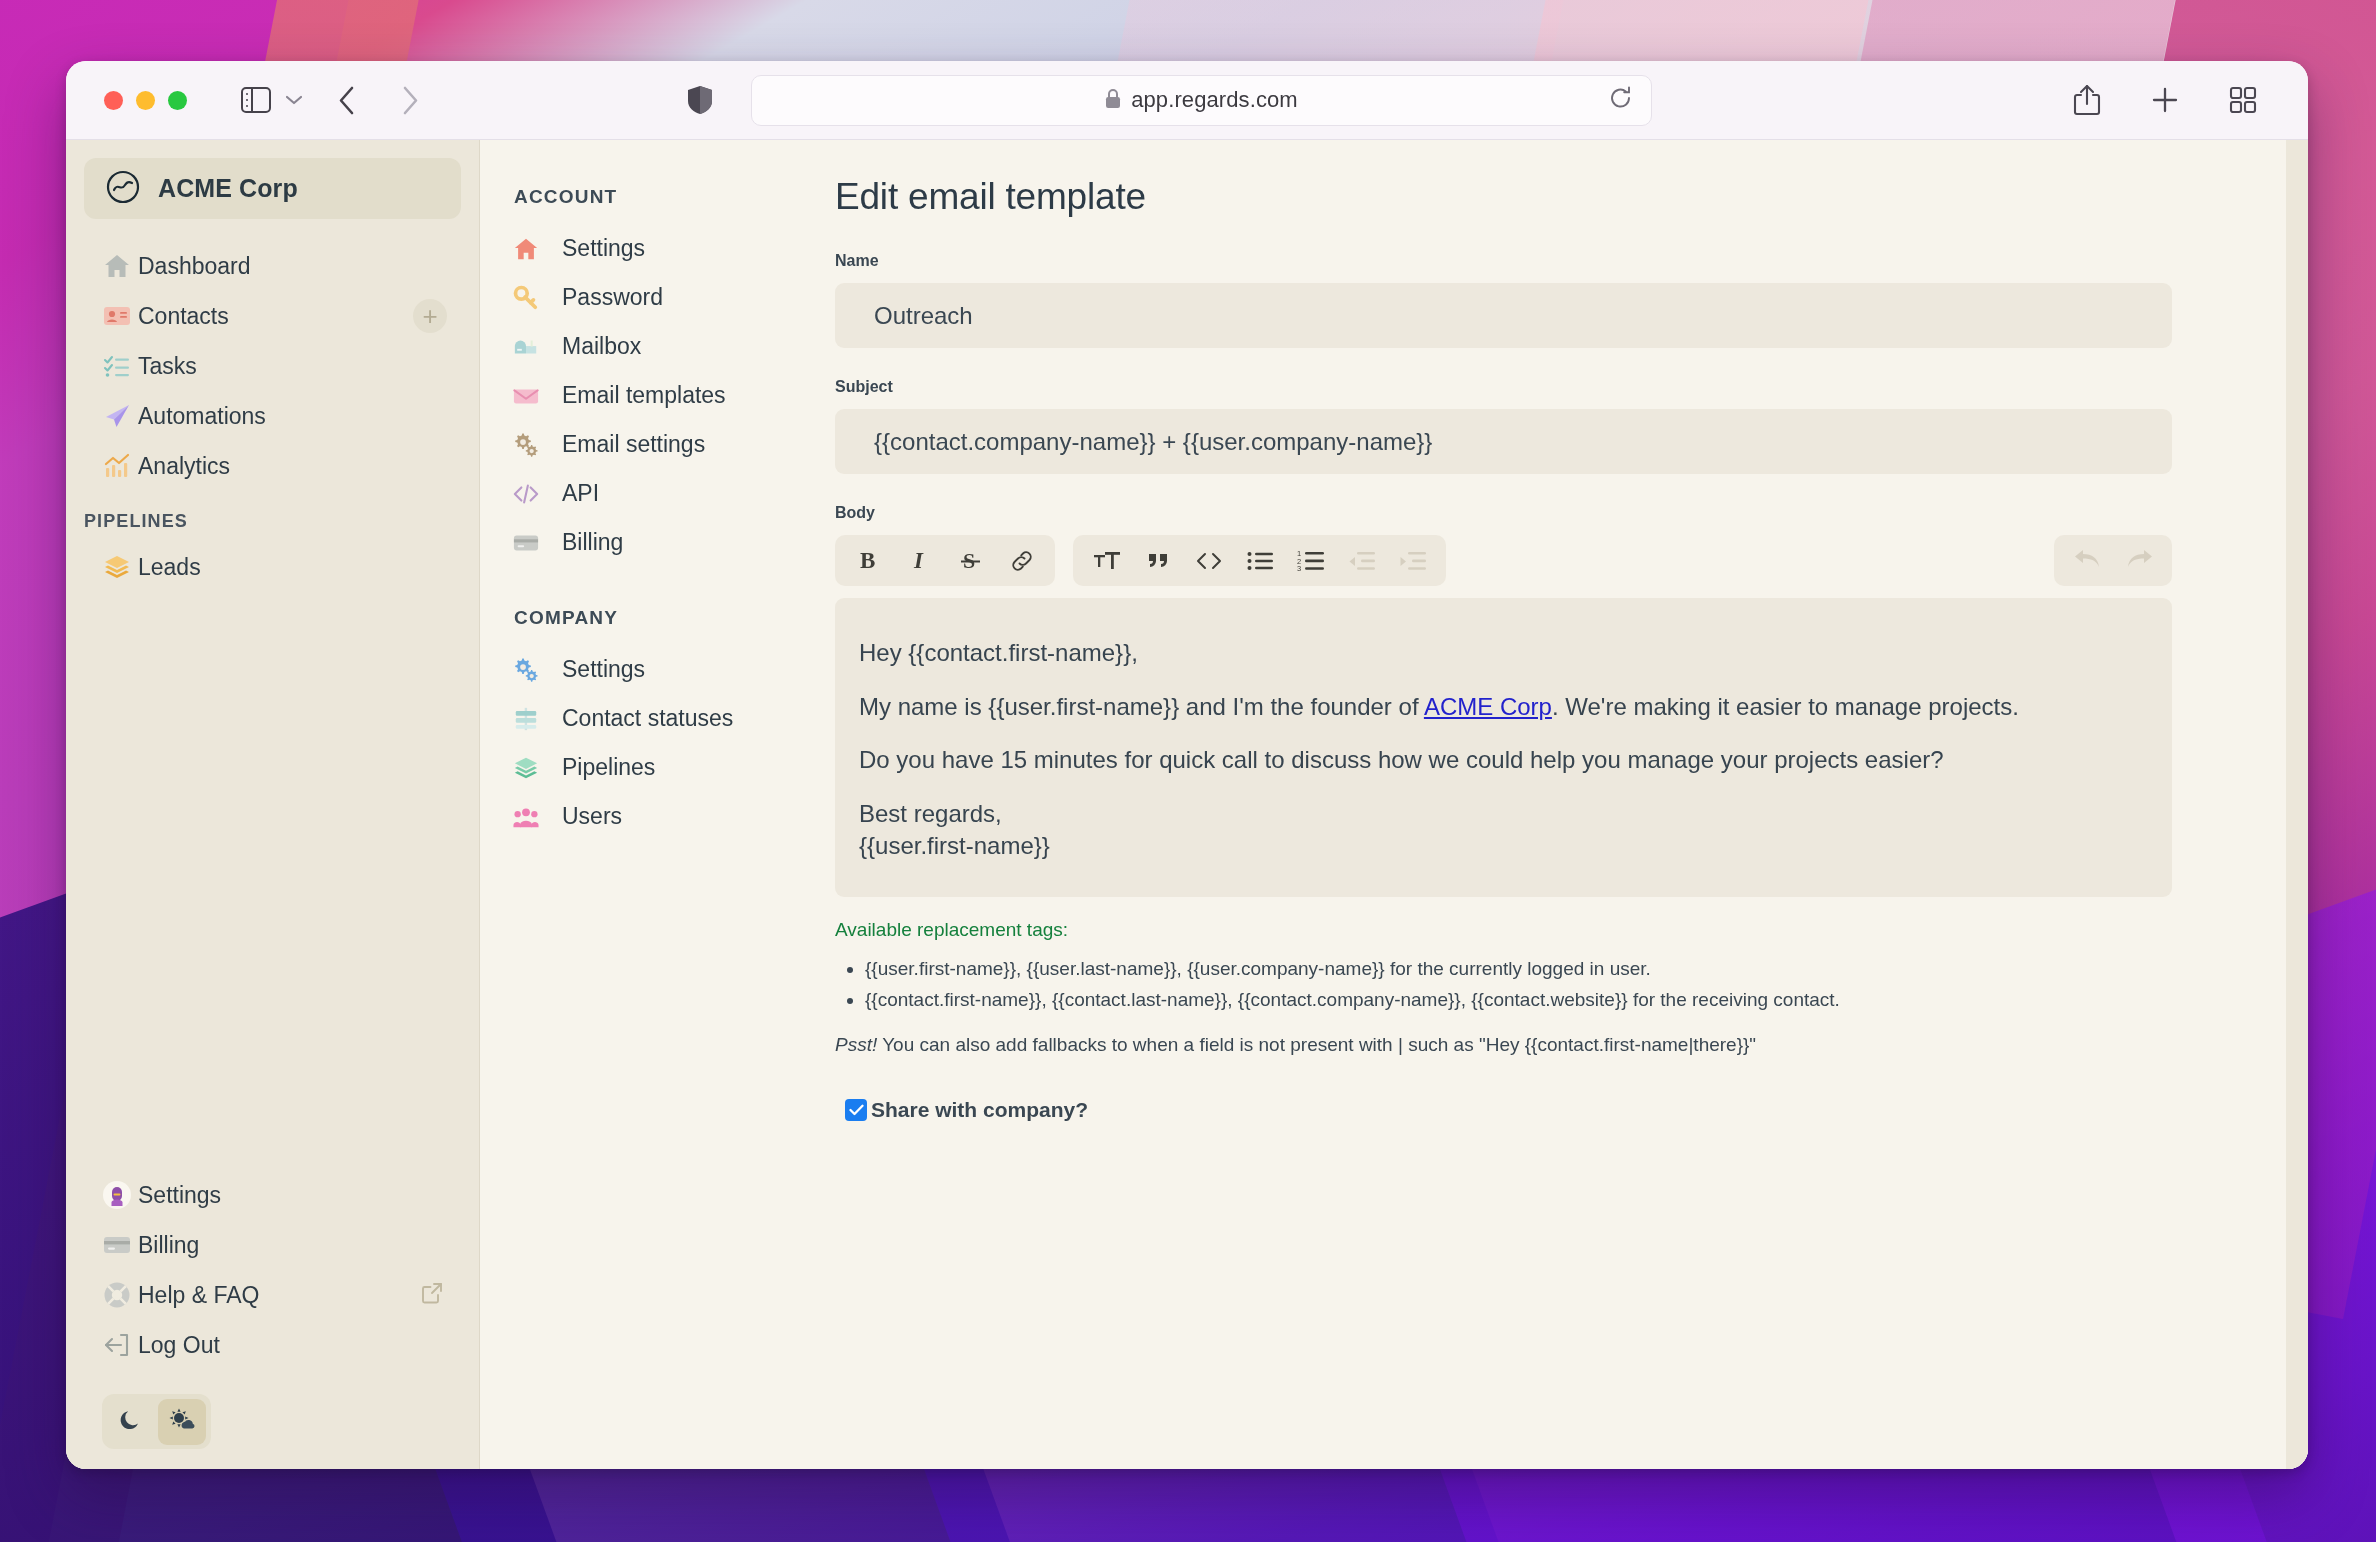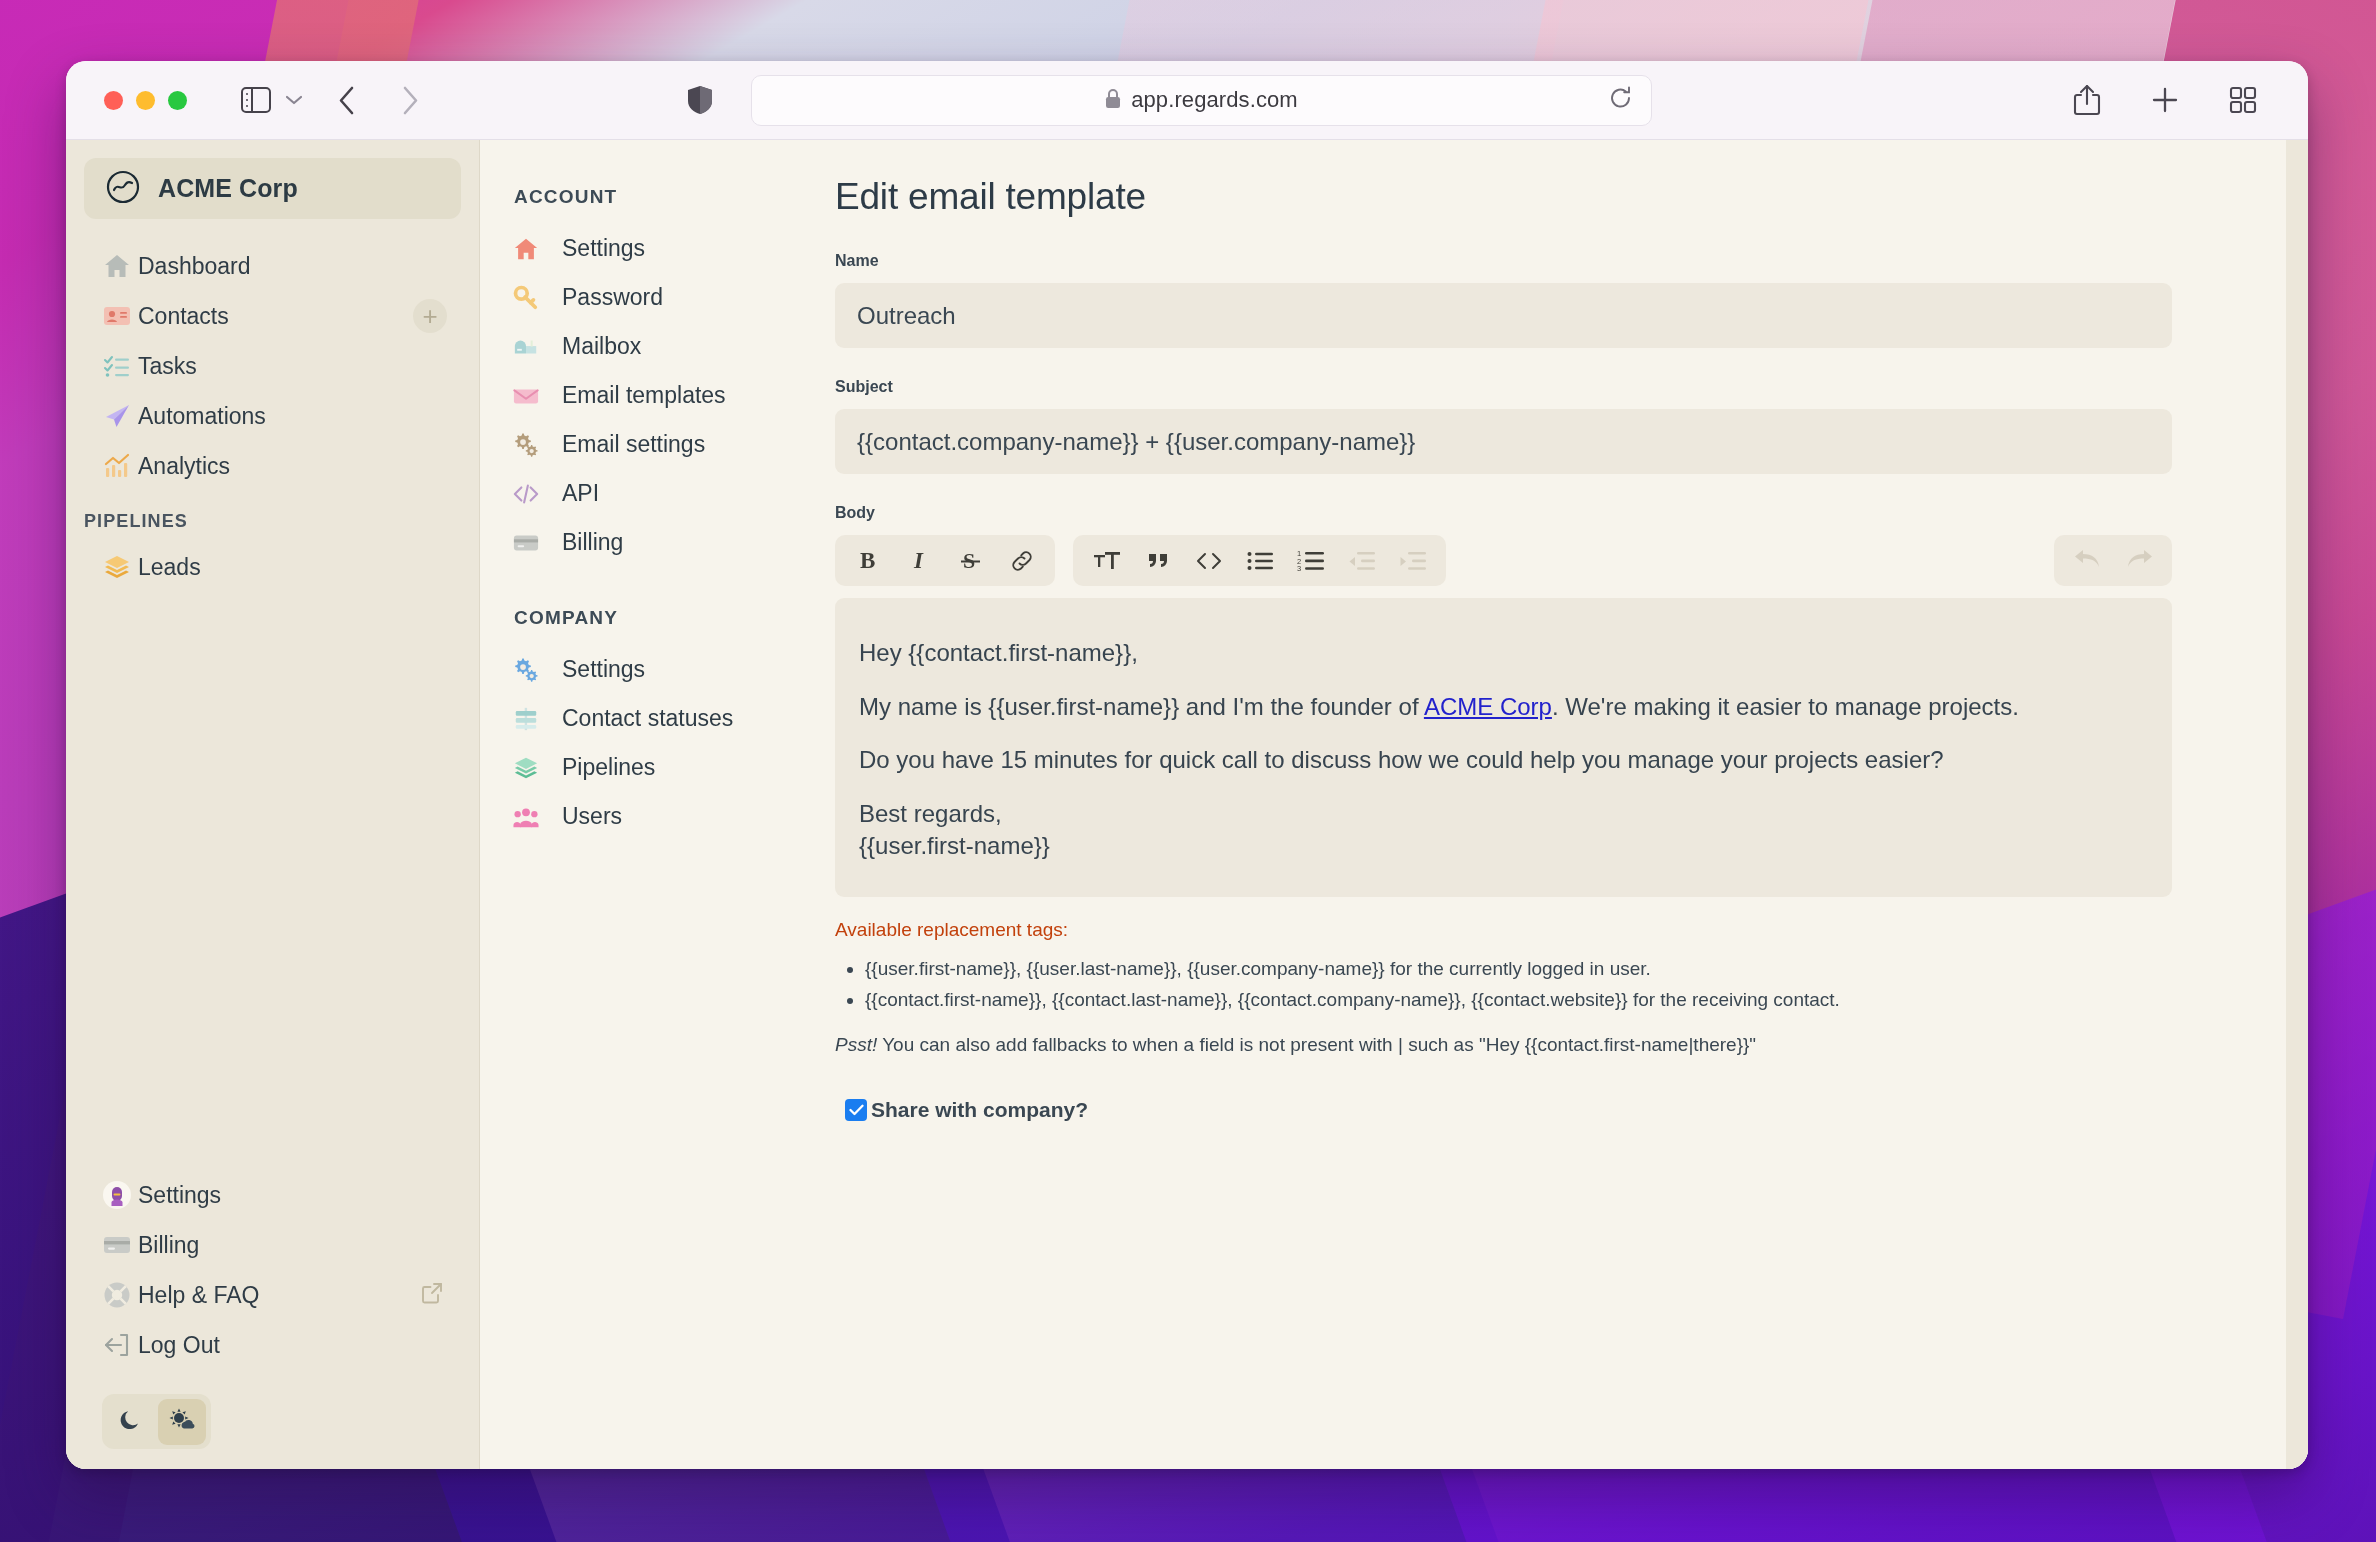--- a/index.html
+++ b/index.html
@@ -241,21 +241,21 @@
     margin-bottom: 13px;
   }
   .text-input {
     width: 100%;
     height: 65px;
     background: #ede8dd;
     border: none;
     border-radius: 9px;
     font-size: 24px;
     color: #3a4752;
-    padding: 0 22px;
+    padding: 0 39px;
     font-family: "Liberation Sans", sans-serif;
     margin-bottom: 30px;
     display: flex;
     align-items: center;
   }
 
   
   #editor-toolbar {
     display: flex;
     align-items: center;
@@ -288,21 +288,21 @@
   #body-editor p {
     font-size: 24px;
     line-height: 1.32;
     color: #37444f;
     margin-bottom: 22px;
   }
   #body-editor p:last-child { margin-bottom: 0; }
   #body-editor a { color: #2222cc; text-decoration: underline; }
 
   #tags-block { margin-top: 22px; }
-  .tags-title { font-size: 19px; color: #c2410c; margin-bottom: 12px; }
+  .tags-title { font-size: 19px; color: #15803d; margin-bottom: 12px; }
   #tags-list { list-style: disc; padding-left: 30px; }
   #tags-list li { font-size: 19px; color: #3a4752; line-height: 1.65; }
   #psst { font-size: 19px; color: #3a4752; margin-top: 18px; }
   #psst i { font-style: italic; font-weight: 400; }
 
   #share-row {
     display: flex;
     align-items: center;
     gap: 4px;
     margin-top: 42px;

